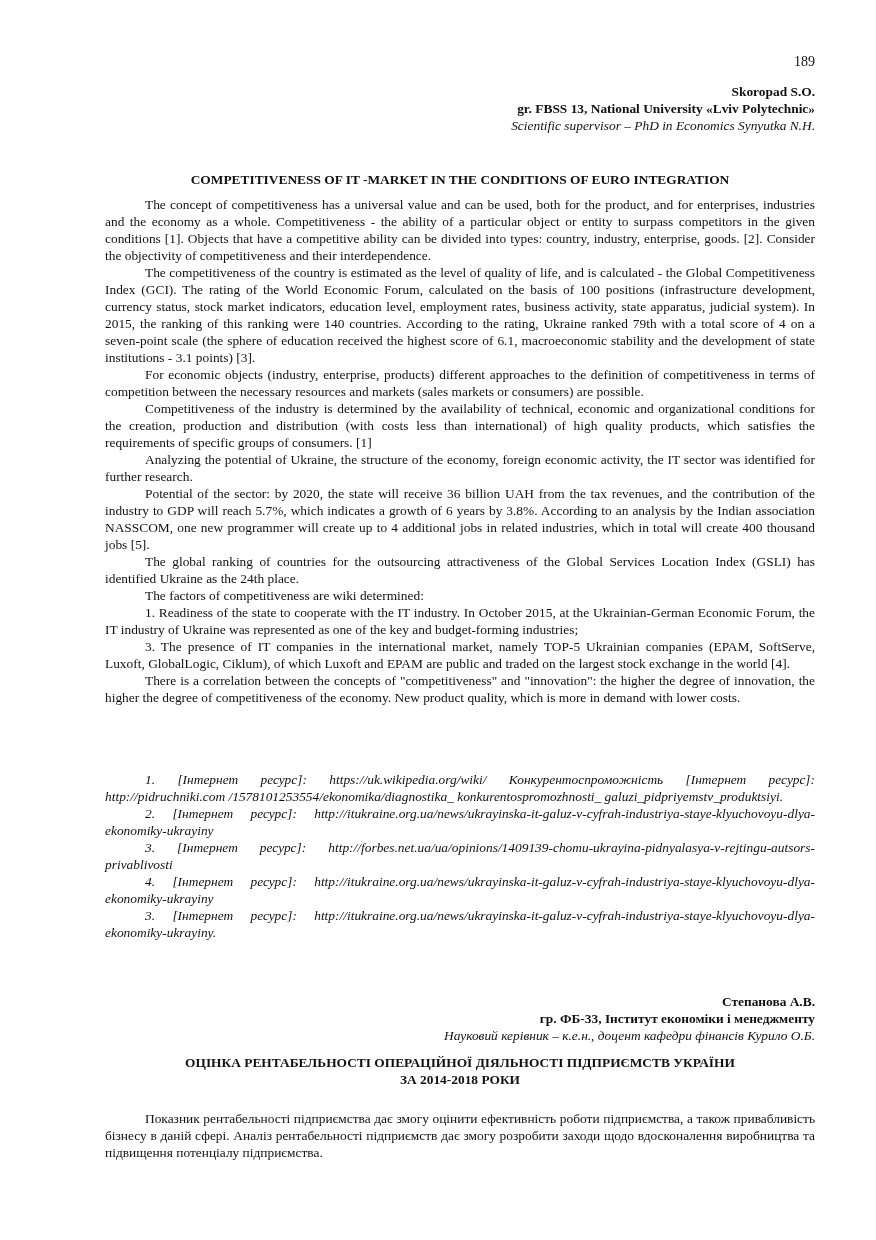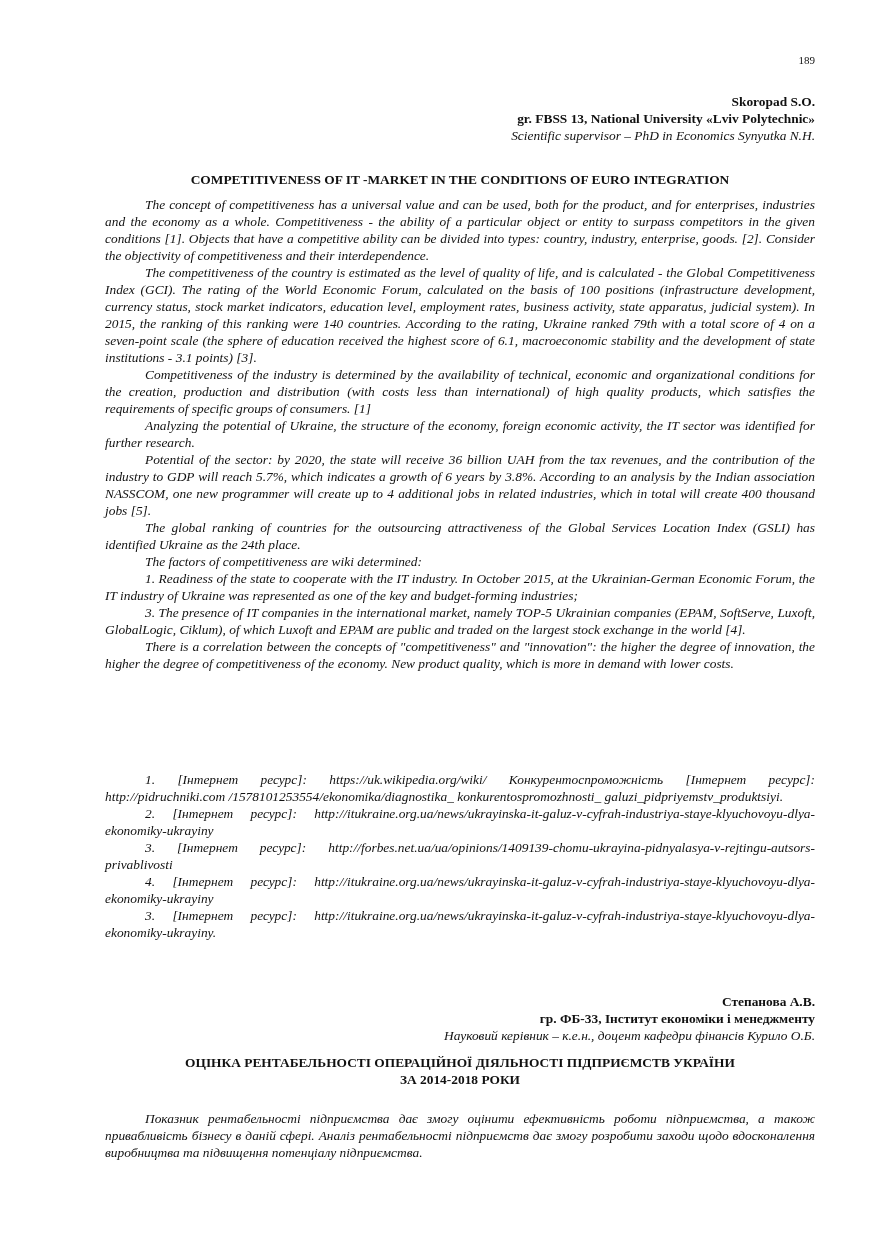--- a/index.html
+++ b/index.html
@@ -1,26 +1,26 @@
 <!DOCTYPE html>
 <html><head>
 <meta charset="utf-8">
 <style>
   html, body { margin: 0; padding: 0; background: #ffffff; }
   body { width: 876px; height: 1240px; position: relative; overflow: hidden;
          font-family: "Liberation Serif", serif; color: #111; font-size: 13.4px; }
   .page { position: absolute; left: 105px; top: 0; width: 710px; }
-  .pnum { position: absolute; right: 0; top: 54px; font-size: 11px; }
+  .pnum { position: absolute; right: 0; top: 54px; font-size: 14px; }
   .right { text-align: right; line-height: 17px; }
   .bold { font-weight: bold; }
   .ital { font-style: italic; }
   .title { text-align: center; font-weight: bold; line-height: 17px; }
-  p { margin: 0; text-align: justify; line-height: 17px; text-indent: 40px; font-style: italic; }
+  p { margin: 0; text-align: justify; line-height: 17px; text-indent: 40px; }
   .refs p { font-style: italic; }
-  .block1 { position: absolute; top: 93px; width: 710px; }
+  .block1 { position: absolute; top: 83px; width: 710px; }
   .title1 { position: absolute; top: 163px; width: 710px; margin-top: 8px; }
   .body1 { position: absolute; top: 196px; width: 710px; }
   .refs { position: absolute; top: 771px; width: 710px; }
   .block2 { position: absolute; top: 993px; width: 710px; }
   .title2 { position: absolute; top: 1054px; width: 710px; }
   .body2 { position: absolute; top: 1110px; width: 710px; }
 </style>
 </head>
 <body>
 
@@ -31,20 +31,21 @@
     <div class="bold">Skoropad S.O.</div>
     <div class="bold">gr. FBSS 13, National University «Lviv Polytechnic»</div>
     <div class="ital">Scientific supervisor – PhD in Economics  Synyutka N.H.</div>
   </div>
 
   <div class="title1 title">COMPETITIVENESS OF IT -MARKET IN THE CONDITIONS OF EURO INTEGRATION</div>
 
   <div class="body1">
     <p>The concept of competitiveness has a universal value and can be used, both for the product, and for enterprises, industries and the economy as a whole. Competitiveness - the ability of a particular object or entity to surpass competitors in the given conditions [1]. Objects that have a competitive ability can be divided into types: country, industry, enterprise, goods. [2]. Consider the objectivity of competitiveness and their interdependence.</p>
     <p>The competitiveness of the country is estimated as the level of quality of life, and is calculated - the Global Competitiveness Index (GCI). The rating of the World Economic Forum, calculated on the basis of 100 positions (infrastructure development, currency status, stock market indicators, education level, employment rates, business activity, state apparatus, judicial system). In 2015, the ranking of this ranking were 140 countries. According to the rating, Ukraine ranked 79th with a total score of 4 on a seven-point scale (the sphere of education received the highest score of 6.1, macroeconomic stability and the development of state institutions - 3.1 points) [3].</p>
+    <p>For economic objects (industry, enterprise, products) different approaches to the definition of competitiveness in terms of competition between the necessary resources and markets (sales markets or consumers) are possible.</p>
     <p>Competitiveness of the industry is determined by the availability of technical, economic and organizational conditions for the creation, production and distribution (with costs less than international) of high quality products, which satisfies the requirements of specific groups of consumers. [1]</p>
     <p>Analyzing the potential of Ukraine, the structure of the economy, foreign economic activity, the IT sector was identified for further research.</p>
     <p>Potential of the sector: by 2020, the state will receive 36 billion UAH from the tax revenues, and the contribution of the industry to GDP will reach 5.7%, which indicates a growth of 6 years by 3.8%. According to an analysis by the Indian association NASSCOM, one new programmer will create up to 4 additional jobs in related industries, which in total will create 400 thousand jobs [5].</p>
     <p>The global ranking of countries for the outsourcing attractiveness of the Global Services Location Index (GSLI) has identified Ukraine as the 24th place.</p>
     <p>The factors of competitiveness are wiki determined:</p>
     <p>1. Readiness of the state to cooperate with the IT industry. In October 2015, at the Ukrainian-German Economic Forum, the IT industry of Ukraine was represented as one of the key and budget-forming industries;</p>
     <p>3. The presence of IT companies in the international market, namely TOP-5 Ukrainian companies (EPAM, SoftServe, Luxoft, GlobalLogic, Ciklum), of which Luxoft and EPAM are public and traded on the largest stock exchange in the world [4].</p>
     <p>There is a correlation between the concepts of "competitiveness" and "innovation": the higher the degree of innovation, the higher the degree of competitiveness of the economy. New product quality, which is more in demand with lower costs.</p>
   </div>
 

